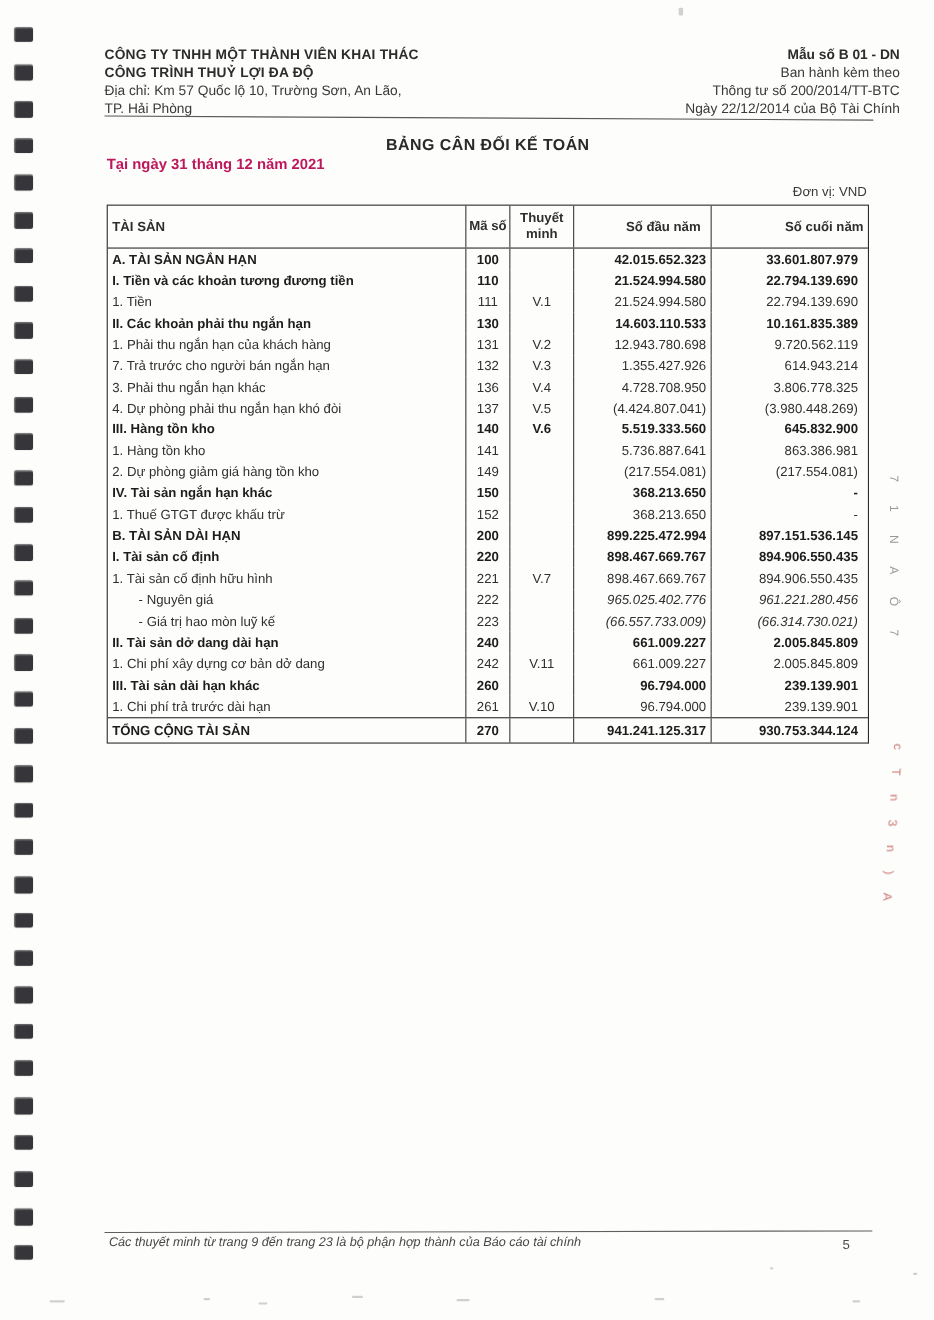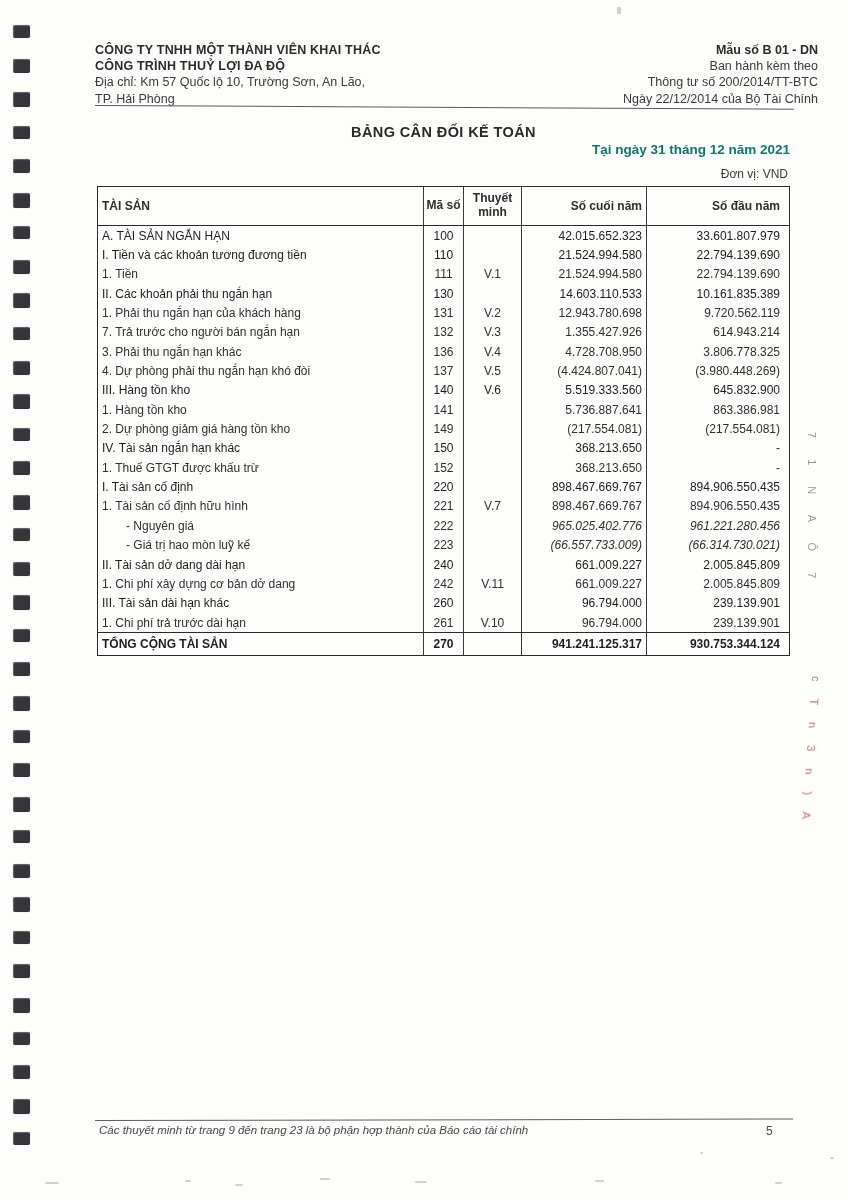--- a/index.html
+++ b/index.html
@@ -12,41 +12,41 @@
         box-shadow:inset 1px 1px 1px rgba(255,255,255,.25), 0 0 1px rgba(0,0,0,.4);}
   
   .hdr-left{position:absolute;left:95px;top:42px;font-size:12.5px;line-height:16.2px;color:#3a3a3a;}
   .hdr-left .b{font-weight:700;color:#2c2c2c;letter-spacing:.2px;}
   .hdr-right{position:absolute;right:54px;top:42px;text-align:right;font-size:12.5px;line-height:16.2px;color:#3a3a3a;}
   .hdr-right .b{font-weight:700;color:#2c2c2c;text-align:right;}
   .hdr-rule{position:absolute;left:95px;top:105px;width:699px;height:1.2px;background:#5a5a5a;
             transform:rotate(.3deg);transform-origin:left center;}
   .title{position:absolute;left:97px;top:124px;width:693px;text-align:center;
          font-size:14.5px;font-weight:700;color:#2a2a2a;letter-spacing:.4px;}
-  .subtitle{position:absolute;left:97px;top:142px;width:693px;text-align:right;
-            font-size:13.5px;font-weight:700;color:#0f766e;}
+  .subtitle{position:absolute;left:97px;top:142px;width:693px;text-align:left;
+            font-size:13.5px;font-weight:700;color:#be185d;}
   .unit{position:absolute;left:97px;top:167px;width:691px;text-align:right;font-size:12px;color:#3a3a3a;}
 
   
   .tbl{position:absolute;left:97px;top:186px;width:693px;border:1.6px solid #2b2b2b;box-sizing:border-box;
        font-size:12px;color:#303030;background:transparent;}
   .trow,.thead-row,.total-row{display:grid;grid-template-columns:325px 40px 58px 125px 1fr;}
   .thead-row{height:38px;border-bottom:1.4px solid #2b2b2b;font-weight:700;color:#2e2e2e;}
   .thead-row .c{display:flex;align-items:center;}
   .c{box-sizing:border-box;overflow:hidden;white-space:nowrap;}
   .thead-row .c{white-space:normal;}
   .trow .c{display:flex;align-items:center;height:19.35px;}
   .c + .c{border-left:1px solid #3a3a3a;}
   .c.label{padding-left:4px;justify-content:flex-start;}
   .c.code{justify-content:center;}
   .c.note{justify-content:center;}
   .c.num{justify-content:flex-end;padding-right:4px;}
   .c.num.begin{padding-right:9px;}
   .thead-row .c.hcenter{justify-content:center;text-align:center;line-height:1.15;}
-  .trow.bold{font-weight:400;color:#1d1d1d;}
+  .trow.bold{font-weight:700;color:#1d1d1d;}
   .trow.italic .label{padding-left:28px;}
   .trow.italic .num{font-style:italic;}
   .total-row{height:22px;border-top:1.6px solid #2b2b2b;font-weight:700;color:#1d1d1d;}
   .total-row .c{display:flex;align-items:center;height:100%;}
 
   
   .ftr-rule{position:absolute;left:95px;top:1120px;width:698px;height:1.1px;background:#5f5f5f;
             transform:rotate(-.12deg);transform-origin:left center;}
   .ftr-note{position:absolute;left:99px;top:1124px;font-size:11.5px;font-style:italic;color:#474747;}
   .page-num{position:absolute;left:766px;top:1124px;font-size:12px;color:#4a4a4a;}
@@ -118,22 +118,22 @@
 
   <div class="title">BẢNG CÂN ĐỐI KẾ TOÁN</div>
   <div class="subtitle">Tại ngày 31 tháng 12 năm 2021</div>
   <div class="unit">Đơn vị: VND</div>
 
   <div class="tbl">
     <div class="thead-row">
       <div class="c label">TÀI SẢN</div>
       <div class="c hcenter">Mã số</div>
       <div class="c hcenter">Thuyết minh</div>
+      <div class="c num begin">Số đầu năm</div>
       <div class="c num">Số cuối năm</div>
-      <div class="c num begin">Số đầu năm</div>
     </div>
     <div id="tbody">
         <div class="trow bold">
     <div class="c label">A. TÀI SẢN NGẮN HẠN</div>
     <div class="c code">100</div>
     <div class="c note"></div>
     <div class="c num end">42.015.652.323</div>
     <div class="c num begin">33.601.807.979</div>
   </div>
         <div class="trow bold">
@@ -212,20 +212,27 @@
     <div class="c note"></div>
     <div class="c num end">368.213.650</div>
     <div class="c num begin">-</div>
   </div>
         <div class="trow normal">
     <div class="c label">1. Thuế GTGT được khấu trừ</div>
     <div class="c code">152</div>
     <div class="c note"></div>
     <div class="c num end">368.213.650</div>
     <div class="c num begin">-</div>
+  </div>
+        <div class="trow bold">
+    <div class="c label">B. TÀI SẢN DÀI HẠN</div>
+    <div class="c code">200</div>
+    <div class="c note"></div>
+    <div class="c num end">899.225.472.994</div>
+    <div class="c num begin">897.151.536.145</div>
   </div>
         <div class="trow bold">
     <div class="c label">I. Tài sản cố định</div>
     <div class="c code">220</div>
     <div class="c note"></div>
     <div class="c num end">898.467.669.767</div>
     <div class="c num begin">894.906.550.435</div>
   </div>
         <div class="trow normal">
     <div class="c label">1. Tài sản cố định hữu hình</div>

